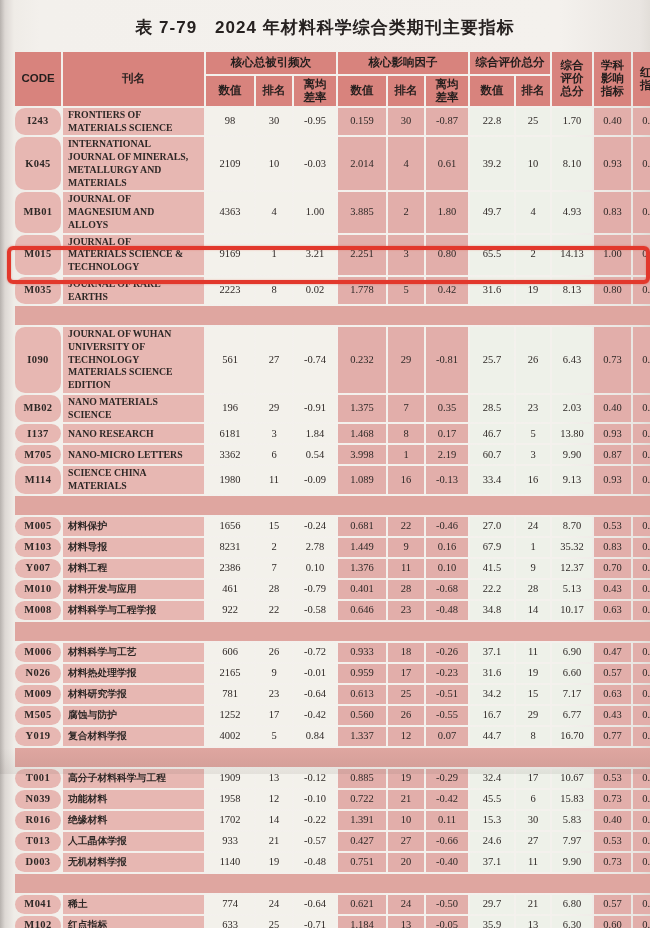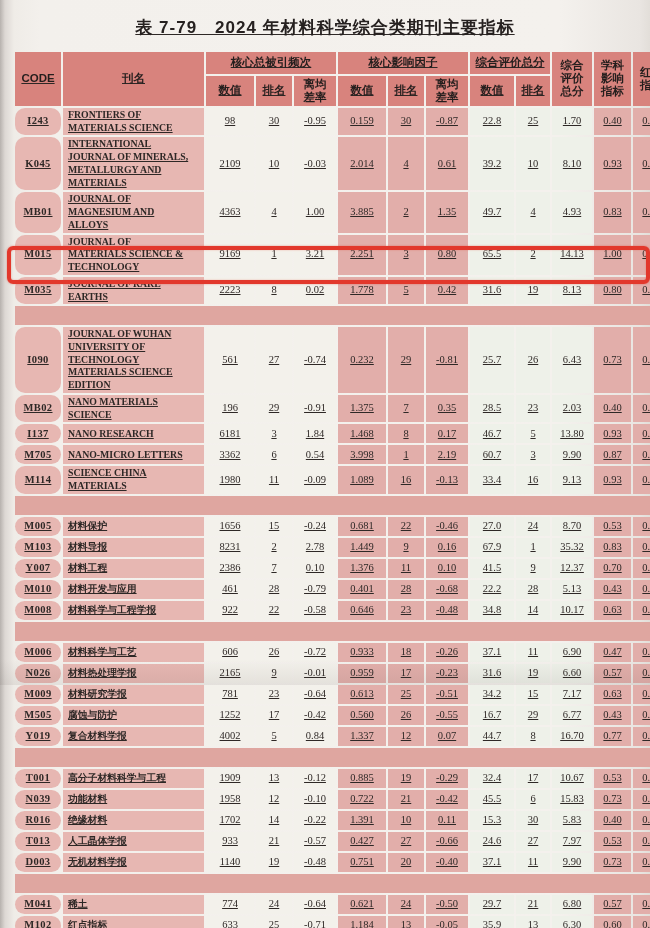--- a/index.html
+++ b/index.html
@@ -4,21 +4,21 @@
 <style>
   * { margin:0; padding:0; box-sizing:border-box; }
   html,body { width:650px; height:928px; }
   body {
     font-family:"Liberation Serif", serif;
     color:#2e2826;
     background:
       linear-gradient(90deg, #b7b2ae 0px, #ddd8d4 5px, #efecE7 14px, #f3f0ec 40px, #f4f1ed 560px, #e9e5e1 640px, #e2ded9 650px);
     overflow:hidden;
   }
-  .page { width:650px; height:685px; position:relative;text-decoration:underline; }
+  .page { width:650px; height:774px; position:relative; }
   .page::after{ 
     content:""; position:absolute; left:0; right:0; bottom:0; height:26px;
     background:linear-gradient(180deg, rgba(0,0,0,0) 0, rgba(90,80,75,.10) 100%);
     pointer-events:none;
   }
   .title {
     text-align:center;
     font-family:"Liberation Sans", sans-serif;
     font-weight:bold;
     font-size:17px;
@@ -152,21 +152,21 @@
             <td class="p">0.27</td>
           </tr>
           <tr class="row">
             <td class="code">MB01</td>
             <td class="name">JOURNAL OF MAGNESIUM AND ALLOYS</td>
             <td class="w">4363</td>
             <td class="w">4</td>
             <td class="w">1.00</td>
             <td class="p">3.885</td>
             <td class="p">2</td>
-            <td class="p">1.35</td>
+            <td class="p">1.80</td>
             <td class="w3">49.7</td>
             <td class="w3">4</td>
             <td class="w3">4.93</td>
             <td class="p">0.83</td>
             <td class="p">0.68</td>
           </tr>
           <tr class="row">
             <td class="code">M015</td>
             <td class="name">JOURNAL OF MATERIALS SCIENCE &amp; TECHNOLOGY</td>
             <td class="w">9169</td>

